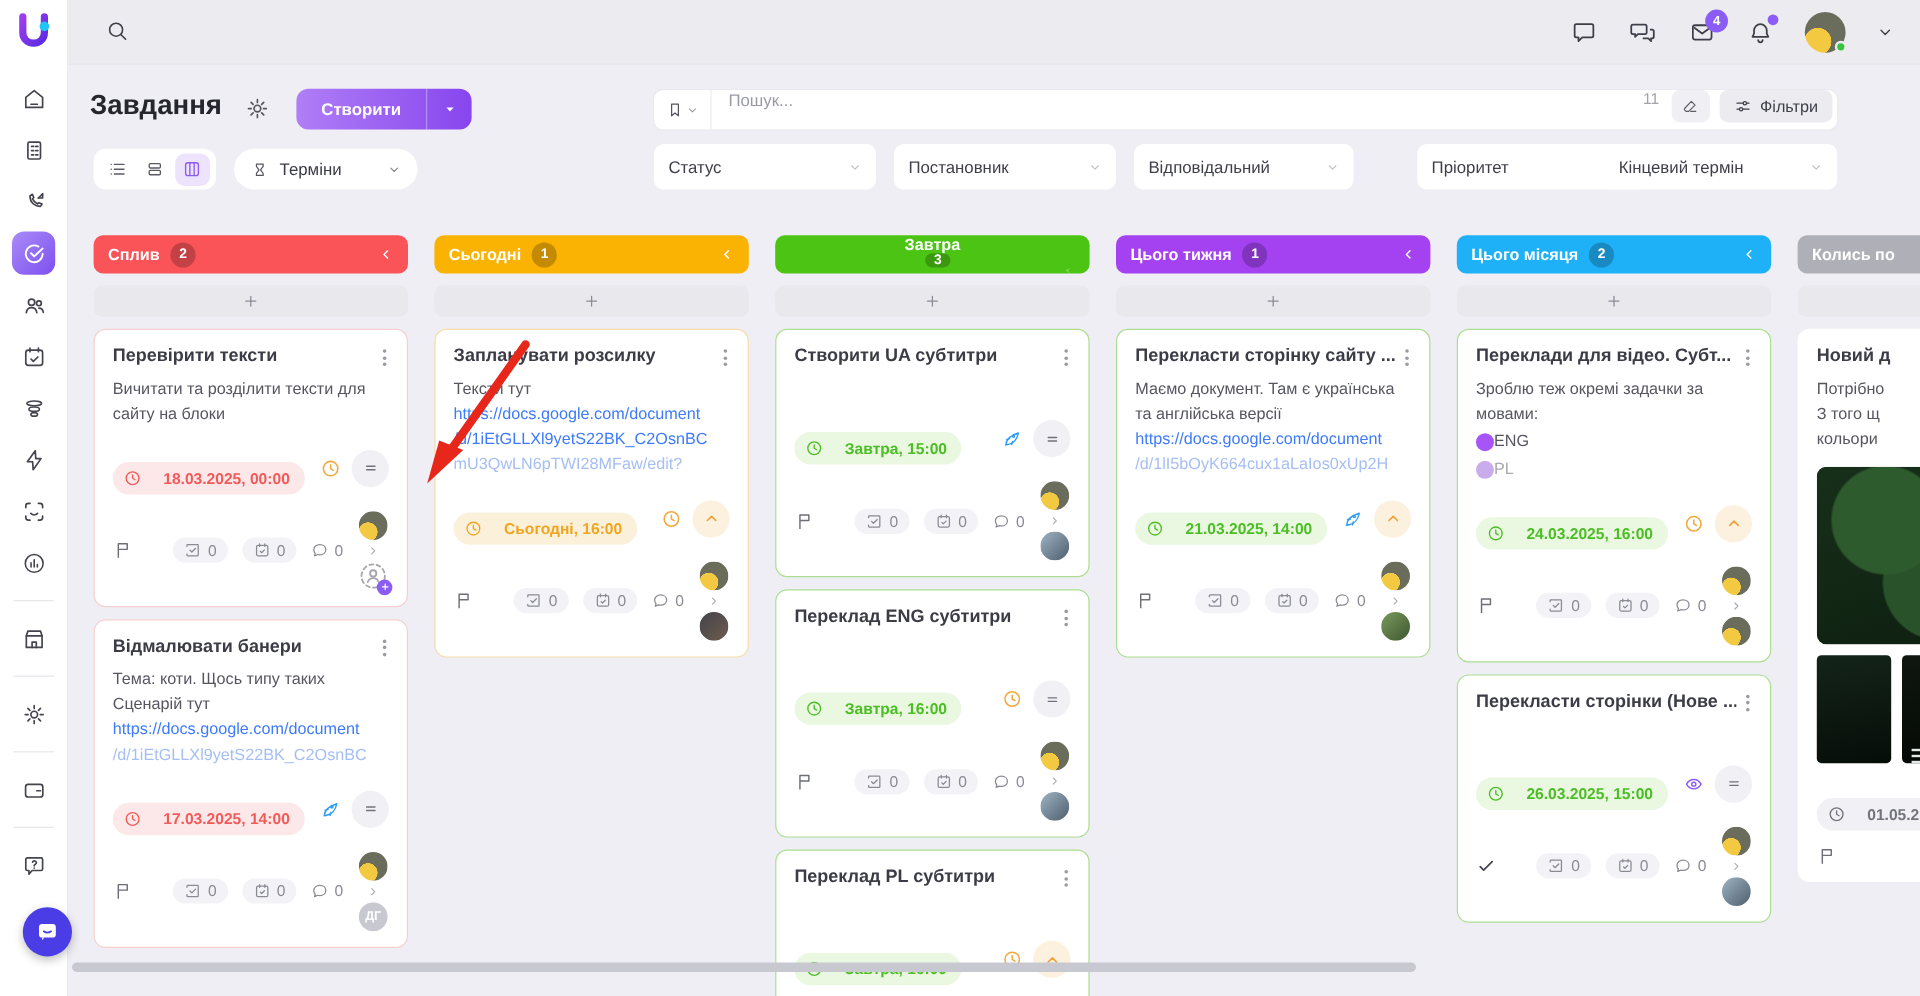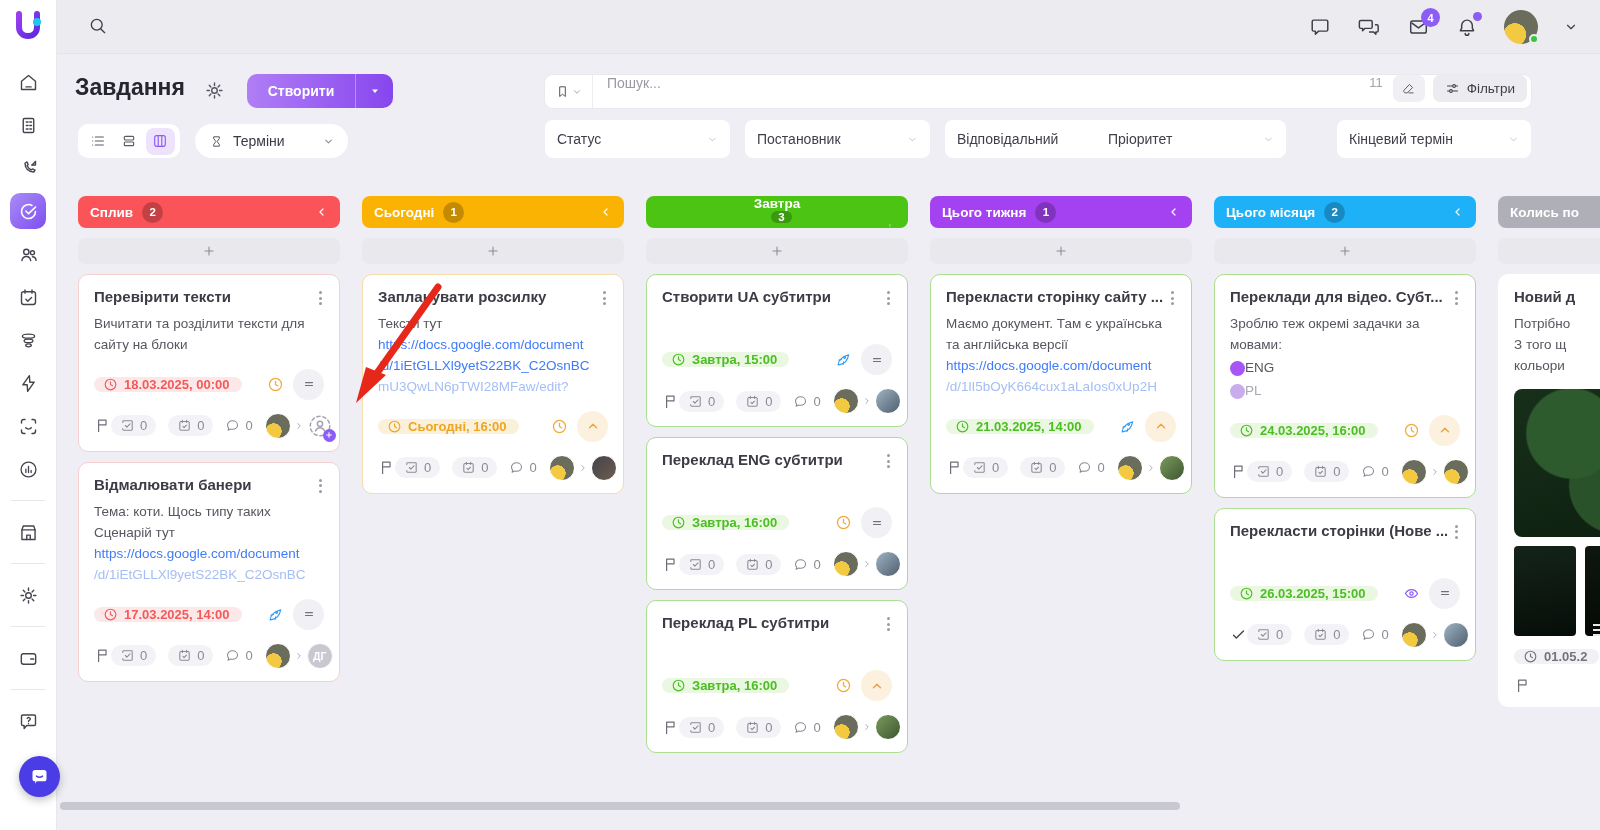--- a/index.html
+++ b/index.html
@@ -74,37 +74,37 @@
   .lnk { color:#3E7BFA; word-break:break-all; }
   .lnk-faded { color:#A5BEF3; word-break:break-all; }
   .tag-row { display:flex; align-items:center; gap:0; margin-top:2px; }
   .tag-dot { width:15px; height:15px; border-radius:50%; }
   .dot-eng { background:#A855F7; }
   .dot-pl  { background:#C9ACEC; }
   .tag-pl  { color:#A9A9B2; }
   .gap26 { height:26px; }
 
   .due-row { display:flex; align-items:center; margin-top:13px; }
-  .pill { display:inline-flex; align-items:center; gap:6px; height:15px; border-radius:14px; padding:0 12px 0 9px; font-size:13px; font-weight:600; white-space:nowrap; }
+  .pill { display:inline-flex; align-items:center; gap:18px; height:27px; border-radius:14px; padding:0 12px 0 9px; font-size:13px; font-weight:600; white-space:nowrap;margin-top:16px; }
   .p-red   { background:#FCE8E8; color:#F25A5A; }
   .p-amber { background:#FBF1DB; color:#EFA51F; }
   .p-green { background:#EAF7E1; color:#4BBE23; }
   .side { margin-left:auto; display:flex; align-items:center; gap:9px; }
   .mini-orange { color:#F2A93B; }
   .mini-blue { color:#2F9BF4; }
   .mini-purple { color:#8B5CF6; }
   .cbtn { width:31px; height:31px; border-radius:50%; background:#F1F1F5; display:flex; align-items:center; justify-content:center; color:#71717B; cursor:pointer; }
   .cbtn.orange { background:#FCF1DF; color:#F0A13C; }
 
   .c-foot { display:flex; align-items:center; margin-top:13px; color:#8A8A95; font-size:13px; }
   .foot-flag { color:#6E6E78; }
   .cnt { display:flex; align-items:center; gap:5px; }
   .cnt.bg { background:#F3F3F7; border-radius:12px; padding:3px 9px; }
   .foot-mid { display:flex; align-items:center; gap:12px; margin-left:auto; margin-right:12px; }
-  .avs { display:flex; align-items:center; gap:3px; }
+  .avs { display:flex; align-items:center; gap:3px;flex-direction:column; }
   .av { width:26px; height:26px; border-radius:50%; border:1.5px solid #fff; }
   .av-sun  { background:radial-gradient(circle at 32% 72%, #F2C940 0 33%, #6B6D5C 34% 100%); }
   .av-b    { background:linear-gradient(135deg,#9FB4C4,#4E5E6E); }
   .av-g    { background:linear-gradient(135deg,#7A9B5E,#3E5630); }
   .av-dark { background:linear-gradient(135deg,#43434B,#6E5D4E); }
   .av-txt  { background:#C8C8D0; color:#fff; font-size:10.5px; font-weight:700; display:flex; align-items:center; justify-content:center; }
   .av-chev { color:#ADADB7; }
   .av-add { position:relative; width:26px; height:26px; color:#A5A5AF; }
   .av-add .plus-badge { position:absolute; right:-3px; bottom:-3px; width:13px; height:13px; border-radius:50%; background:#8B5CF6; color:#fff; display:flex; align-items:center; justify-content:center; }
 
@@ -379,21 +379,21 @@
       </span>
   </div>
   <div class="fsel" style="left:888px;width:183px">
     <span>Відповідальний</span>
     <span class="chev">
         <svg width="11" height="11" viewBox="0 0 24 24" fill="none" stroke="currentColor" stroke-width="2" stroke-linecap="round" stroke-linejoin="round">
           <path d="m6 9 6 6 6-6"></path>
         </svg>
       </span>
   </div>
-  <div class="fsel" style="left:1039px;width:190px">
+  <div class="fsel" style="left:1124px;width:190px">
     <span>Пріоритет</span>
     <span class="chev">
         <svg width="11" height="11" viewBox="0 0 24 24" fill="none" stroke="currentColor" stroke-width="2" stroke-linecap="round" stroke-linejoin="round">
           <path d="m6 9 6 6 6-6"></path>
         </svg>
       </span>
   </div>
   <div class="fsel" style="left:1280px;width:194px">
     <span>Кінцевий термін</span>
     <span class="chev">

